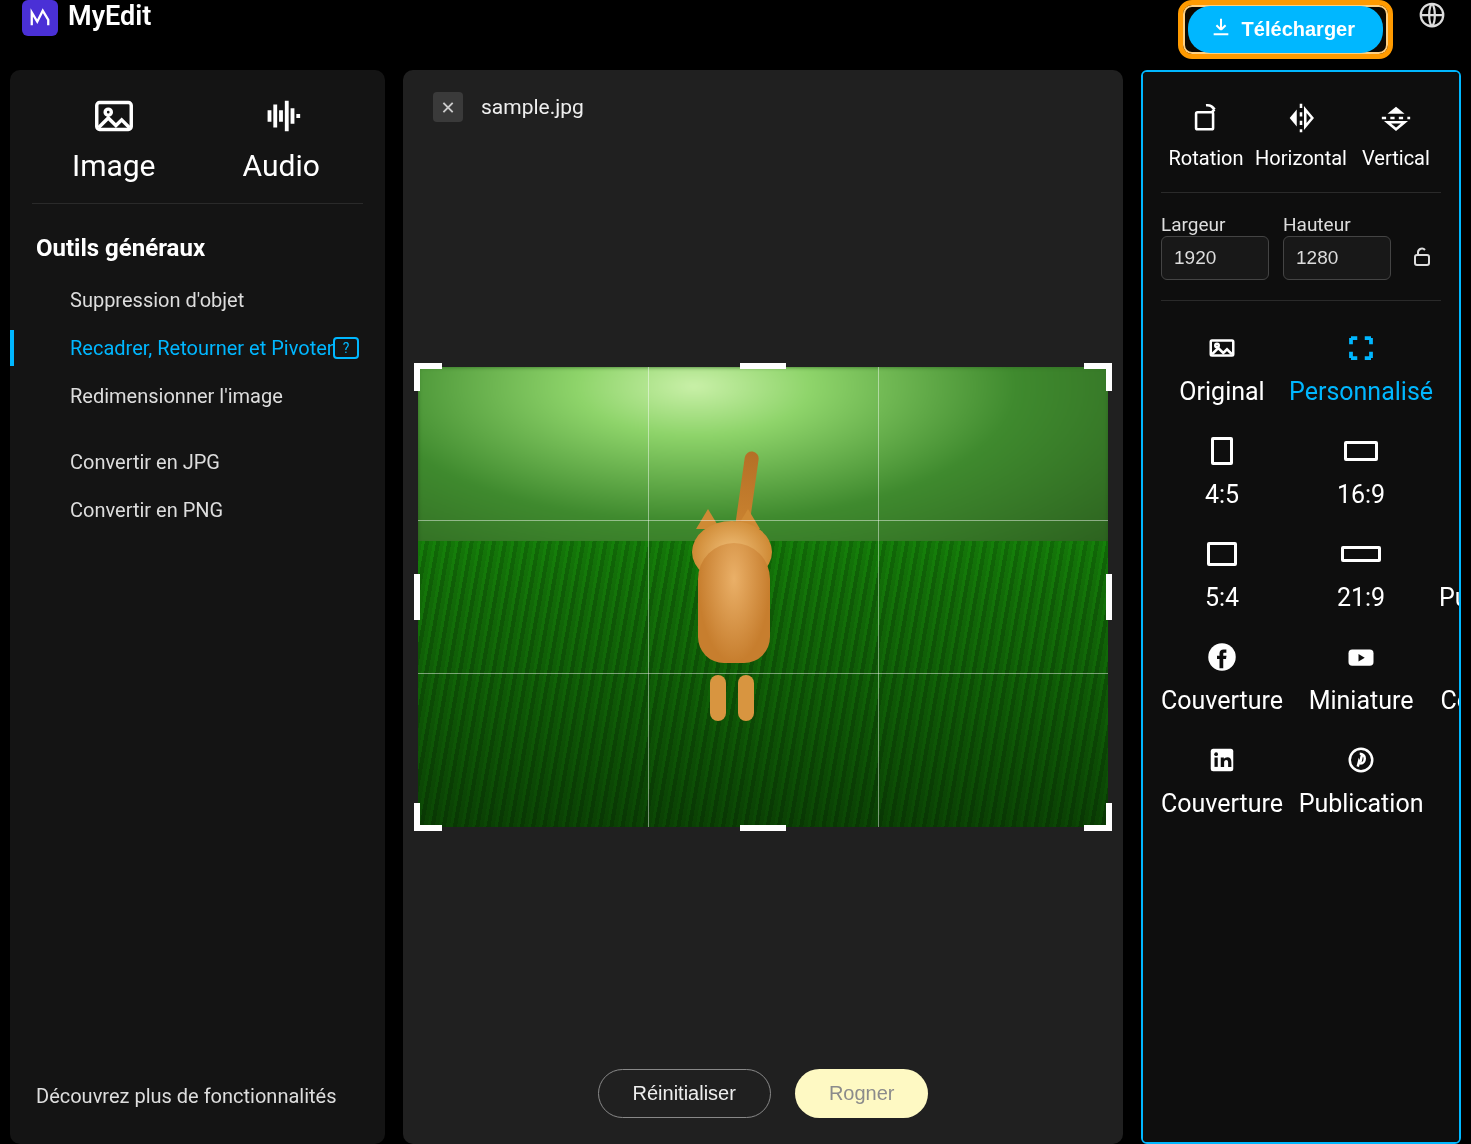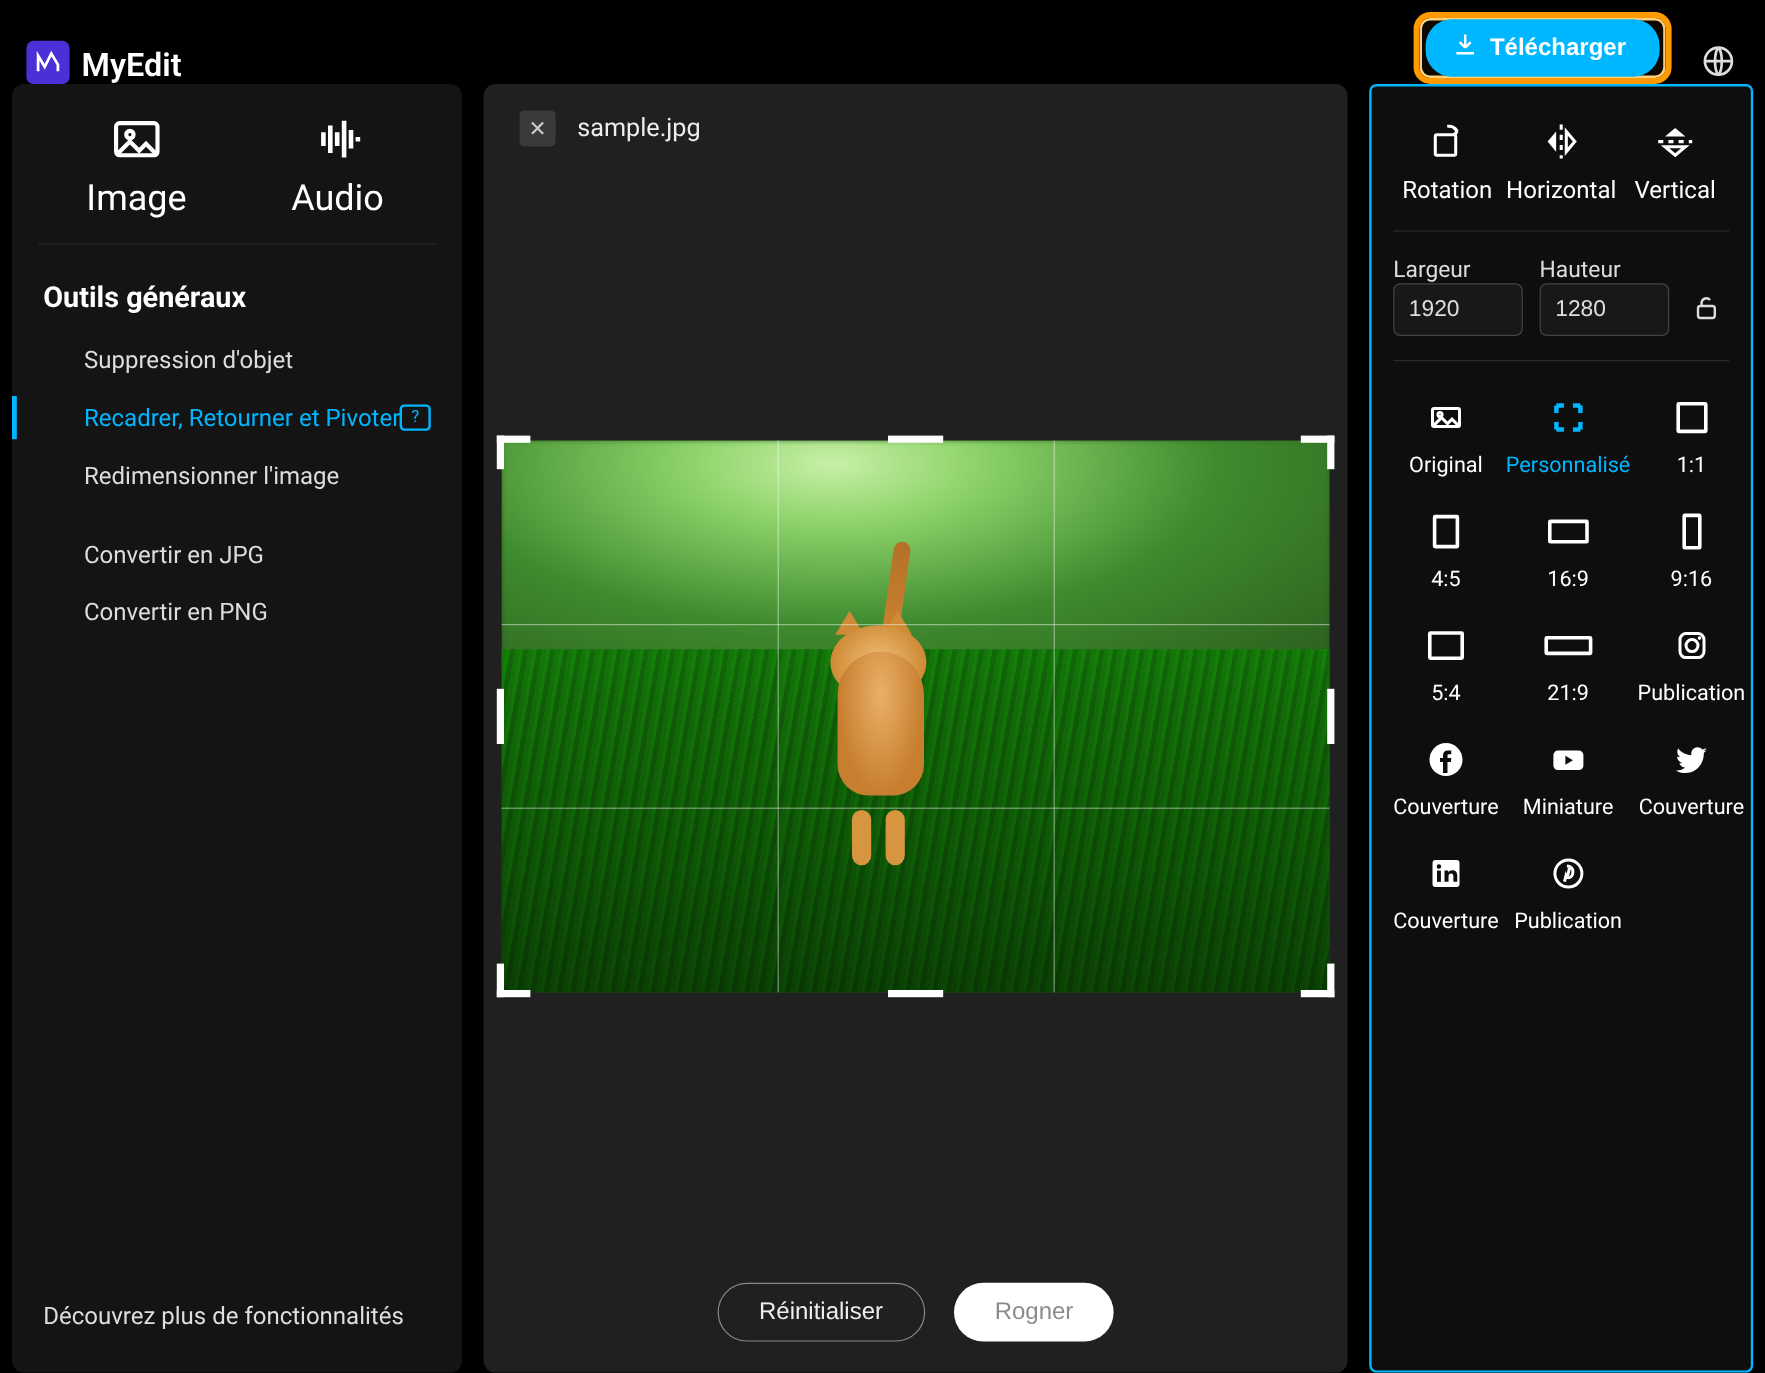--- a/index.html
+++ b/index.html
@@ -6,21 +6,21 @@
   body {
     font-family: -apple-system, "Segoe UI", Roboto, Arial, sans-serif;
     background:#000;
     color:#e8e8e8;
     width:1471px; height:1144px;
     overflow:hidden;
   }
   .app { width:1471px; height:1144px; background:#000; position:relative; }
 
   
-  .header { height:70px; display:flex; align-items:flex-end; padding:0 22px; }
+  .header { height:70px; display:flex; align-items:flex-start; padding:0 22px; }
   .logo-badge { width:36px; height:36px; border-radius:6px; background:#4a30d6; display:flex;align-items:center;justify-content:center; margin-right:10px;}
   .logo-badge svg{width:22px;height:22px;}
   .brand { font-size:27px; font-weight:600; color:#fff; }
   .header-spacer{flex:1;}
   .dl-wrap{ position:relative; padding:6px 10px; }
   .dl-highlight{ position:absolute; inset:0; border:5px solid #ff9a00; border-radius:14px; background:rgba(255,154,0,0.05); pointer-events:none; box-shadow:0 0 0 2px #ffd080 inset;}
   .dl-btn{ position:relative; background:#00b7ff; color:#fff; font-weight:600; font-size:20px; border:none; border-radius:22px; padding:10px 28px 10px 22px; cursor:pointer; display:flex; align-items:center; gap:10px;}
   .dl-btn svg{width:22px;height:22px;}
   .globe-btn{ margin-left:22px; width:34px; height:34px; display:flex;align-items:center;justify-content:center; color:#ddd; cursor:pointer;}
   .globe-btn svg{width:30px;height:30px;}
@@ -92,42 +92,42 @@
   .crop-overlay .corner.br::before{right:0;bottom:0;} .crop-overlay .corner.br::after{right:0;bottom:0;}
   .crop-overlay .edge{position:absolute;background:#fff;}
   .crop-overlay .edge.t{top:-4px;left:50%;transform:translateX(-50%);width:46px;height:6px;}
   .crop-overlay .edge.b{bottom:-4px;left:50%;transform:translateX(-50%);width:46px;height:6px;}
   .crop-overlay .edge.l{left:-4px;top:50%;transform:translateY(-50%);height:46px;width:6px;}
   .crop-overlay .edge.r{right:-4px;top:50%;transform:translateY(-50%);height:46px;width:6px;}
 
   .bottom-actions{ display:flex; justify-content:center; gap:24px; padding:20px 0 8px 0;}
   .pillbtn{ border-radius:999px; padding:12px 34px; font-size:20px; cursor:pointer;}
   .pillbtn.outline{ background:transparent; color:#eee; border:1px solid #888;}
-  .pillbtn.solid{ background:#ffffff; color:#8b8b8b; border:none;}
+  .pillbtn.solid{ background:#fef9c3; color:#8b8b8b; border:none;}
 
   
   .rpanel{ width:320px; height:100%; border:2px solid #00b7ff; border-radius:6px; margin-left:18px; margin-right:10px; background:#0e0e0e; padding:26px 18px; overflow:auto;}
   .rtabs{ display:flex; justify-content:space-between; gap:4px; margin-bottom:22px;}
   .rtab{ flex:1; text-align:center; color:#fff; cursor:pointer;}
   .rtab .ricon{ height:40px; display:flex;align-items:center;justify-content:center; margin-bottom:8px;}
   .rtab .ricon svg{width:34px;height:34px;stroke:#fff;}
   .rtab-label{ font-size:20px;}
   .rdivider{ height:1px; background:#2a2a2a; margin:4px 0 20px 0;}
   .dims{ display:flex; gap:14px; align-items:flex-end; margin-bottom:10px;}
   .dimblock{ display:flex; flex-direction:column; gap:0;}
   .dimlabel{ font-size:19px; color:#ddd;}
   .diminput{ width:108px; height:44px; background:#181818; border:1px solid #444; border-radius:6px; color:#ddd; font-size:19px; padding:0 12px;}
   .lock{ width:34px;height:44px; display:flex;align-items:center;justify-content:center; color:#ddd; cursor:pointer;}
   .lock svg{width:24px;height:24px;}
 
   .ratio-grid{ display:grid; grid-template-columns:repeat(3, 1fr); gap:26px 6px; margin-top:28px;}
   .ratio{ text-align:center; color:#fff; cursor:pointer;}
   .ratio.sel{ color:#00b7ff;}
   .ratio .ricon{ height:38px; display:flex;align-items:center;justify-content:center; margin-bottom:10px;}
-  .ratio-label{ font-size:18px;}
+  .ratio-label{ font-size:25px;}
   .ricon .box{ border:3px solid currentColor; border-radius:2px; }
   .ricon svg{width:30px;height:30px; }
 </style>
 </head>
 <body>
 
 <div class="app">
 
   <div class="header">
     <div class="logo-badge">

